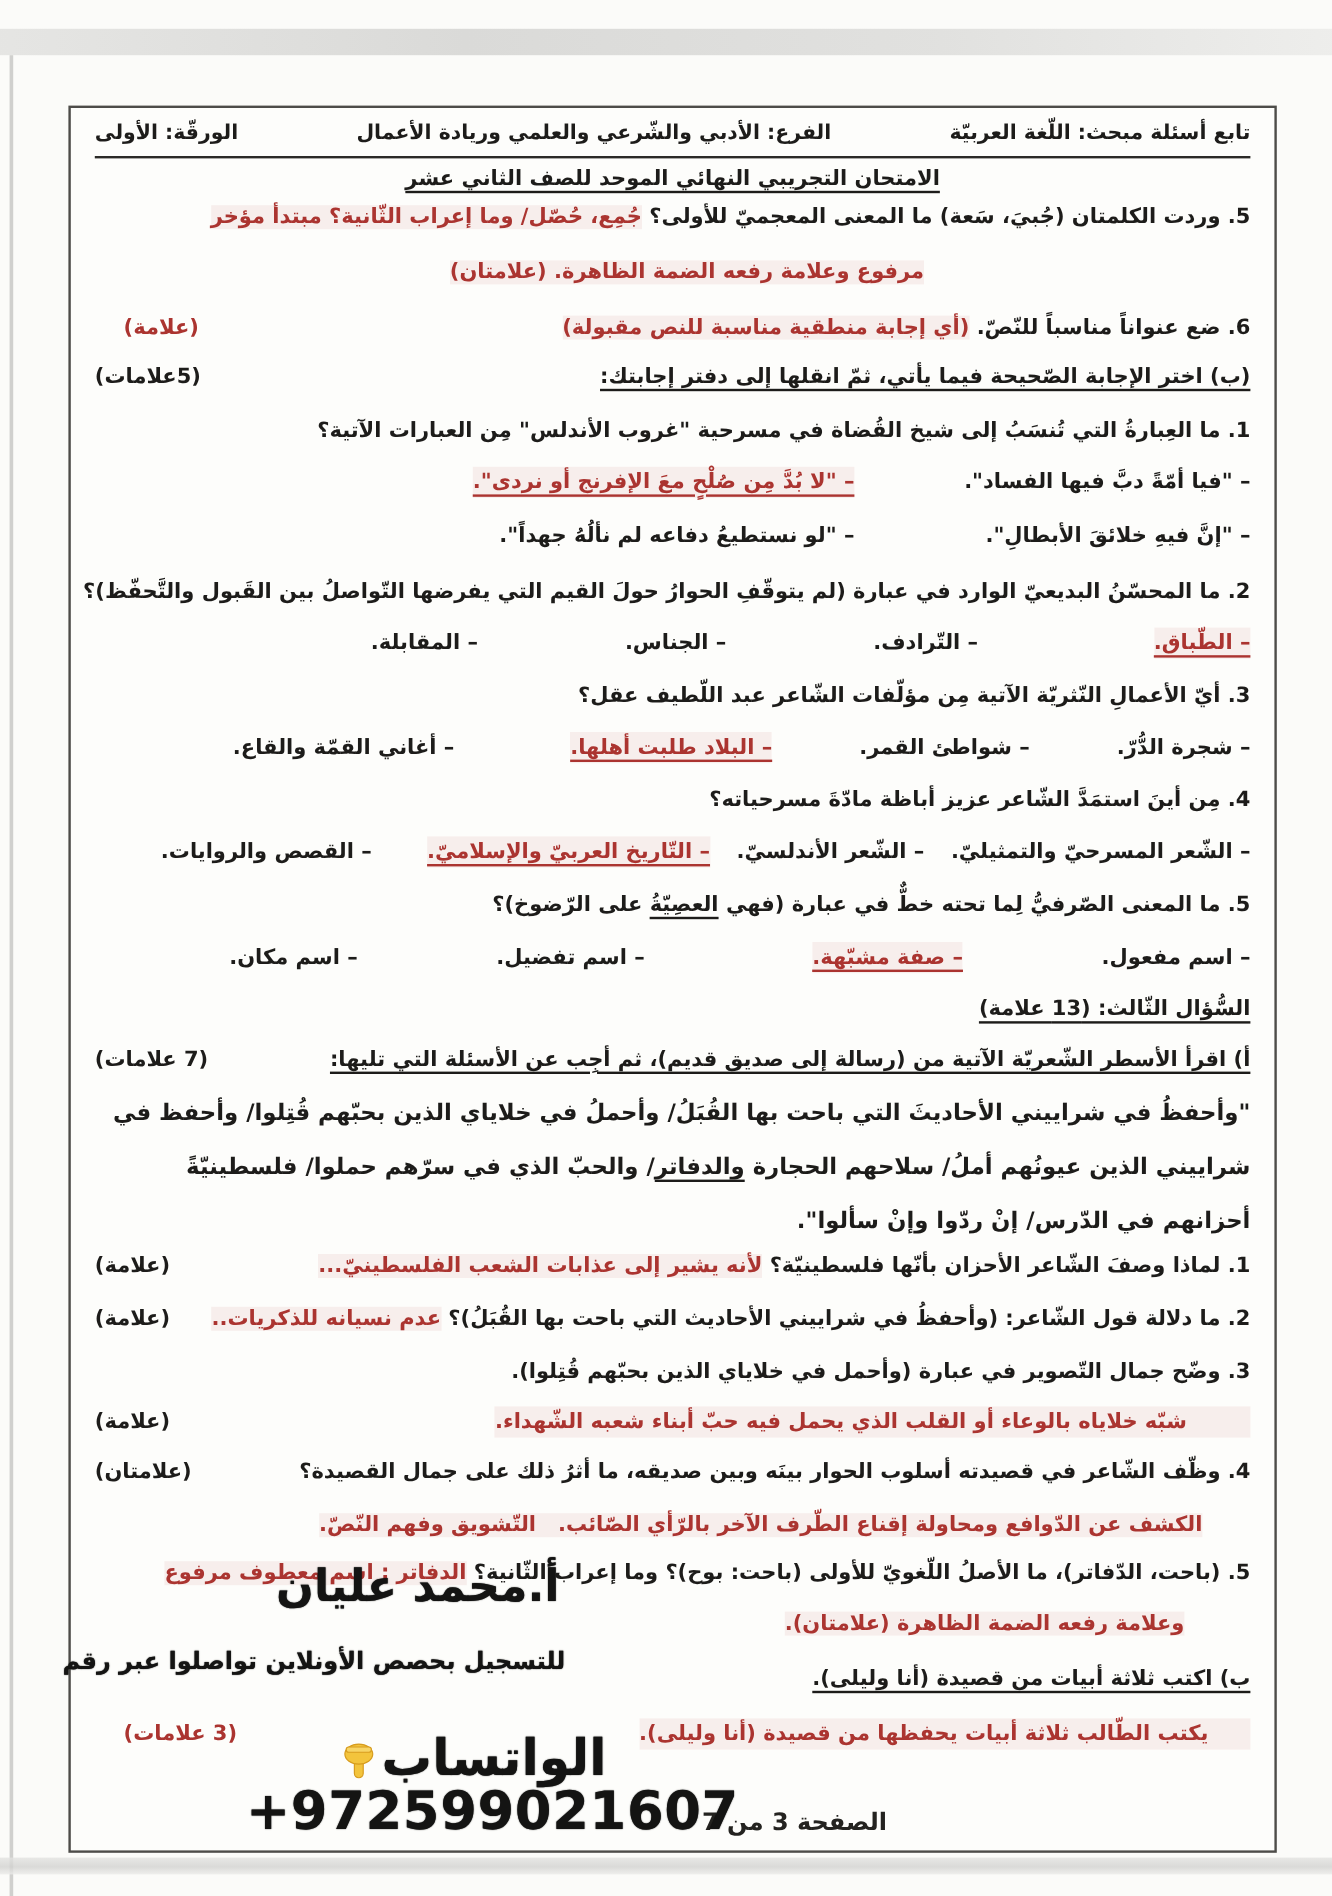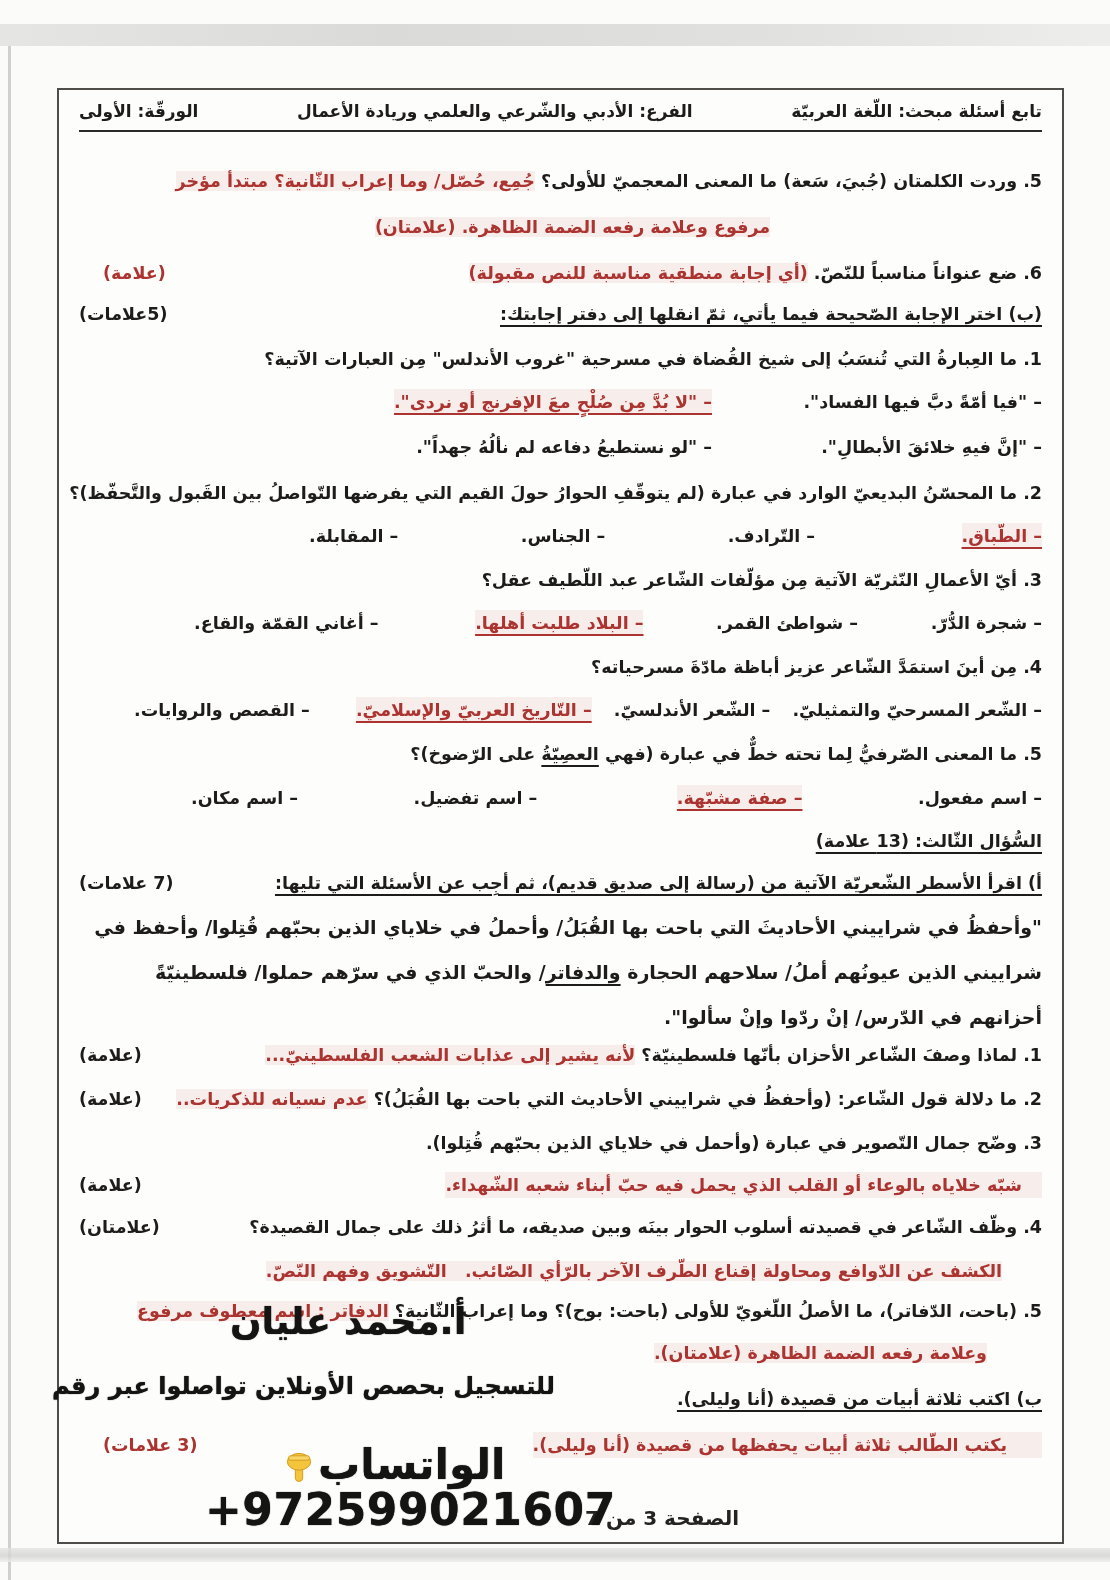--- a/index.html
+++ b/index.html
@@ -78,20 +78,23 @@
   <div class="left-edge"></div>
   <div class="bottom-band"></div>
 
   <div class="sheet">
 
     <div class="row hdr" style="top:8px">
       <span>تابع أسئلة مبحث:  اللّغة العربيّة</span>
       <span>الفرع: الأدبي والشّرعي والعلمي وريادة الأعمال</span>
       <span>الورقّة: الأولى</span>
     </div>
+    <div class="row center" style="top:46px">
+      <span class="u">الامتحان التجريبي النهائي الموحد للصف الثاني عشر</span>
+    </div>
 
     <div class="row" style="top:78px">
       <span>5. وردت الكلمتان (جُبيَ، سَعة) ما المعنى المعجميّ للأولى؟ </span><span class="red redbg">جُمِع، حُصّل/ وما إعراب الثّانية؟ مبتدأ مؤخر</span>
     </div>
     <div class="row center" style="top:124px">
       <span class="red redbg">مرفوع وعلامة رفعه الضمة الظاهرة. (علامتان)</span>
     </div>
 
     <div class="row flex" style="top:170px">
       <span><span>6. ضع عنواناً مناسباً للنّصّ. </span><span class="red redbg">(أي إجابة منطقية مناسبة للنص مقبولة)</span></span>
@@ -175,21 +178,21 @@
 
     <div class="row flex" style="top:996px">
       <span><span>2. ما دلالة قول الشّاعر: (وأحفظُ في شراييني الأحاديث التي باحت بها القُبَلُ)؟ </span><span class="red redbg">عدم نسيانه للذكريات..</span></span>
       <span>(علامة)</span>
     </div>
 
     <div class="row" style="top:1040px">
       <span>3. وضّح جمال التّصوير في عبارة (وأحمل في خلاياي الذين بحبّهم قُتِلوا).</span>
     </div>
     <div class="row flex" style="top:1082px">
-      <span class="red redbg" style="padding-right:20px">شبّه خلاياه بالوعاء أو القلب الذي يحمل فيه حبّ أبناء شعبه الشّهداء.</span>
+      <span class="red redbg" style="padding-right:53px">شبّه خلاياه بالوعاء أو القلب الذي يحمل فيه حبّ أبناء شعبه الشّهداء.</span>
       <span>(علامة)</span>
     </div>
 
     <div class="row flex" style="top:1124px">
       <span>4. وظّف الشّاعر في قصيدته أسلوب الحوار بينَه وبين صديقه، ما أثرُ ذلك على جمال القصيدة؟</span>
       <span>(علامتان)</span>
     </div>
     <div class="row" style="top:1168px;padding-right:40px">
       <span class="red redbg">الكشف عن الدّوافع ومحاولة إقناع الطّرف الآخر بالرّأي الصّائب.&nbsp;&nbsp; التّشويق وفهم النّصّ.</span>
     </div>
@@ -204,21 +207,21 @@
     <div class="row" style="top:1296px">
       <span class="u">ب) اكتب ثلاثة أبيات من قصيدة (أنا وليلى).</span>
     </div>
     <div class="row flex" style="top:1342px">
       <span class="red redbg" style="padding-right:35px">يكتب الطّالب ثلاثة أبيات يحفظها من قصيدة (أنا وليلى).</span>
       <span class="red">(3 علامات)</span>
     </div>
   </div>
 
   <div class="wm" style="left:230px;top:1300px;font-size:37px">أ.محمد عليان</div>
-  <div class="wm" style="left:52px;top:1372px;font-size:24px">للتسجيل بحصص الأونلاين تواصلوا عبر رقم</div>
+  <div class="wm" style="left:52px;top:1372px;font-size:20px">للتسجيل بحصص الأونلاين تواصلوا عبر رقم</div>
   <div class="wm" style="left:282px;top:1440px;font-size:42px">
     <span class="hand-icon">
       <svg width="34" height="34" viewBox="0 0 24 24" aria-hidden="true">
         <g fill="#f3c43c" stroke="#d79c1e" stroke-width="0.7">
           <rect x="9.4" y="10.5" width="5.2" height="11" rx="2.6"></rect>
           <ellipse cx="12" cy="7.6" rx="8.2" ry="5.9"></ellipse>
           <rect x="4.6" y="3.4" width="14.8" height="3.1" rx="1.5" fill="#f7d566"></rect>
         </g>
       </svg>
     </span><span dir="rtl">الواتساب</span>

